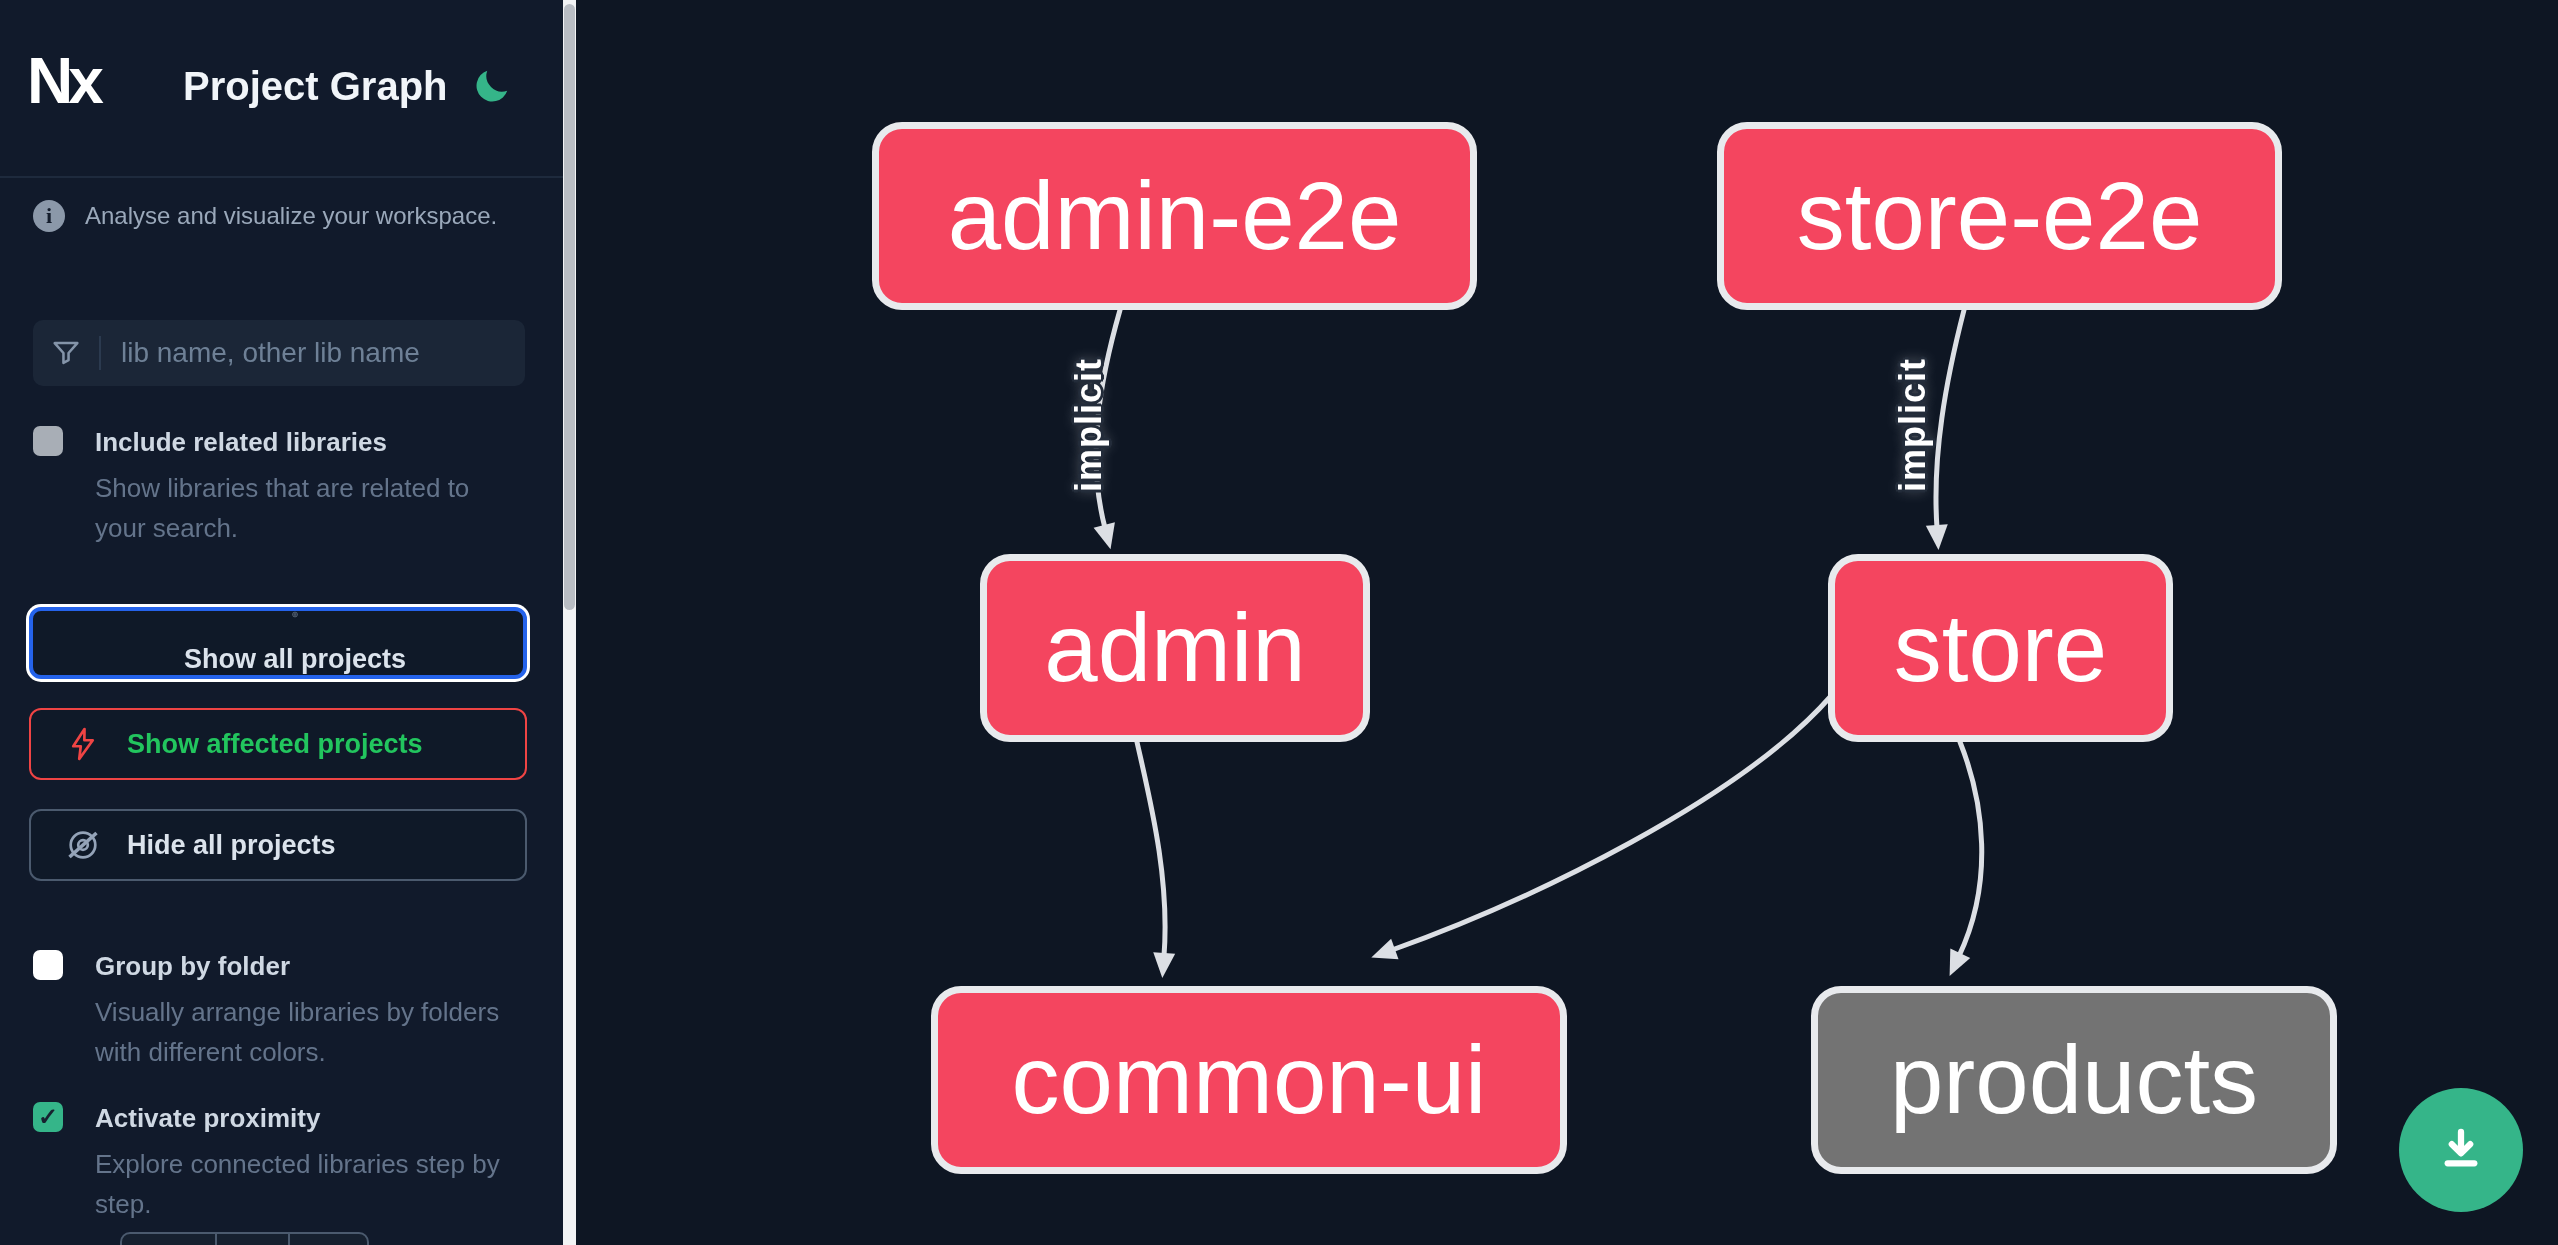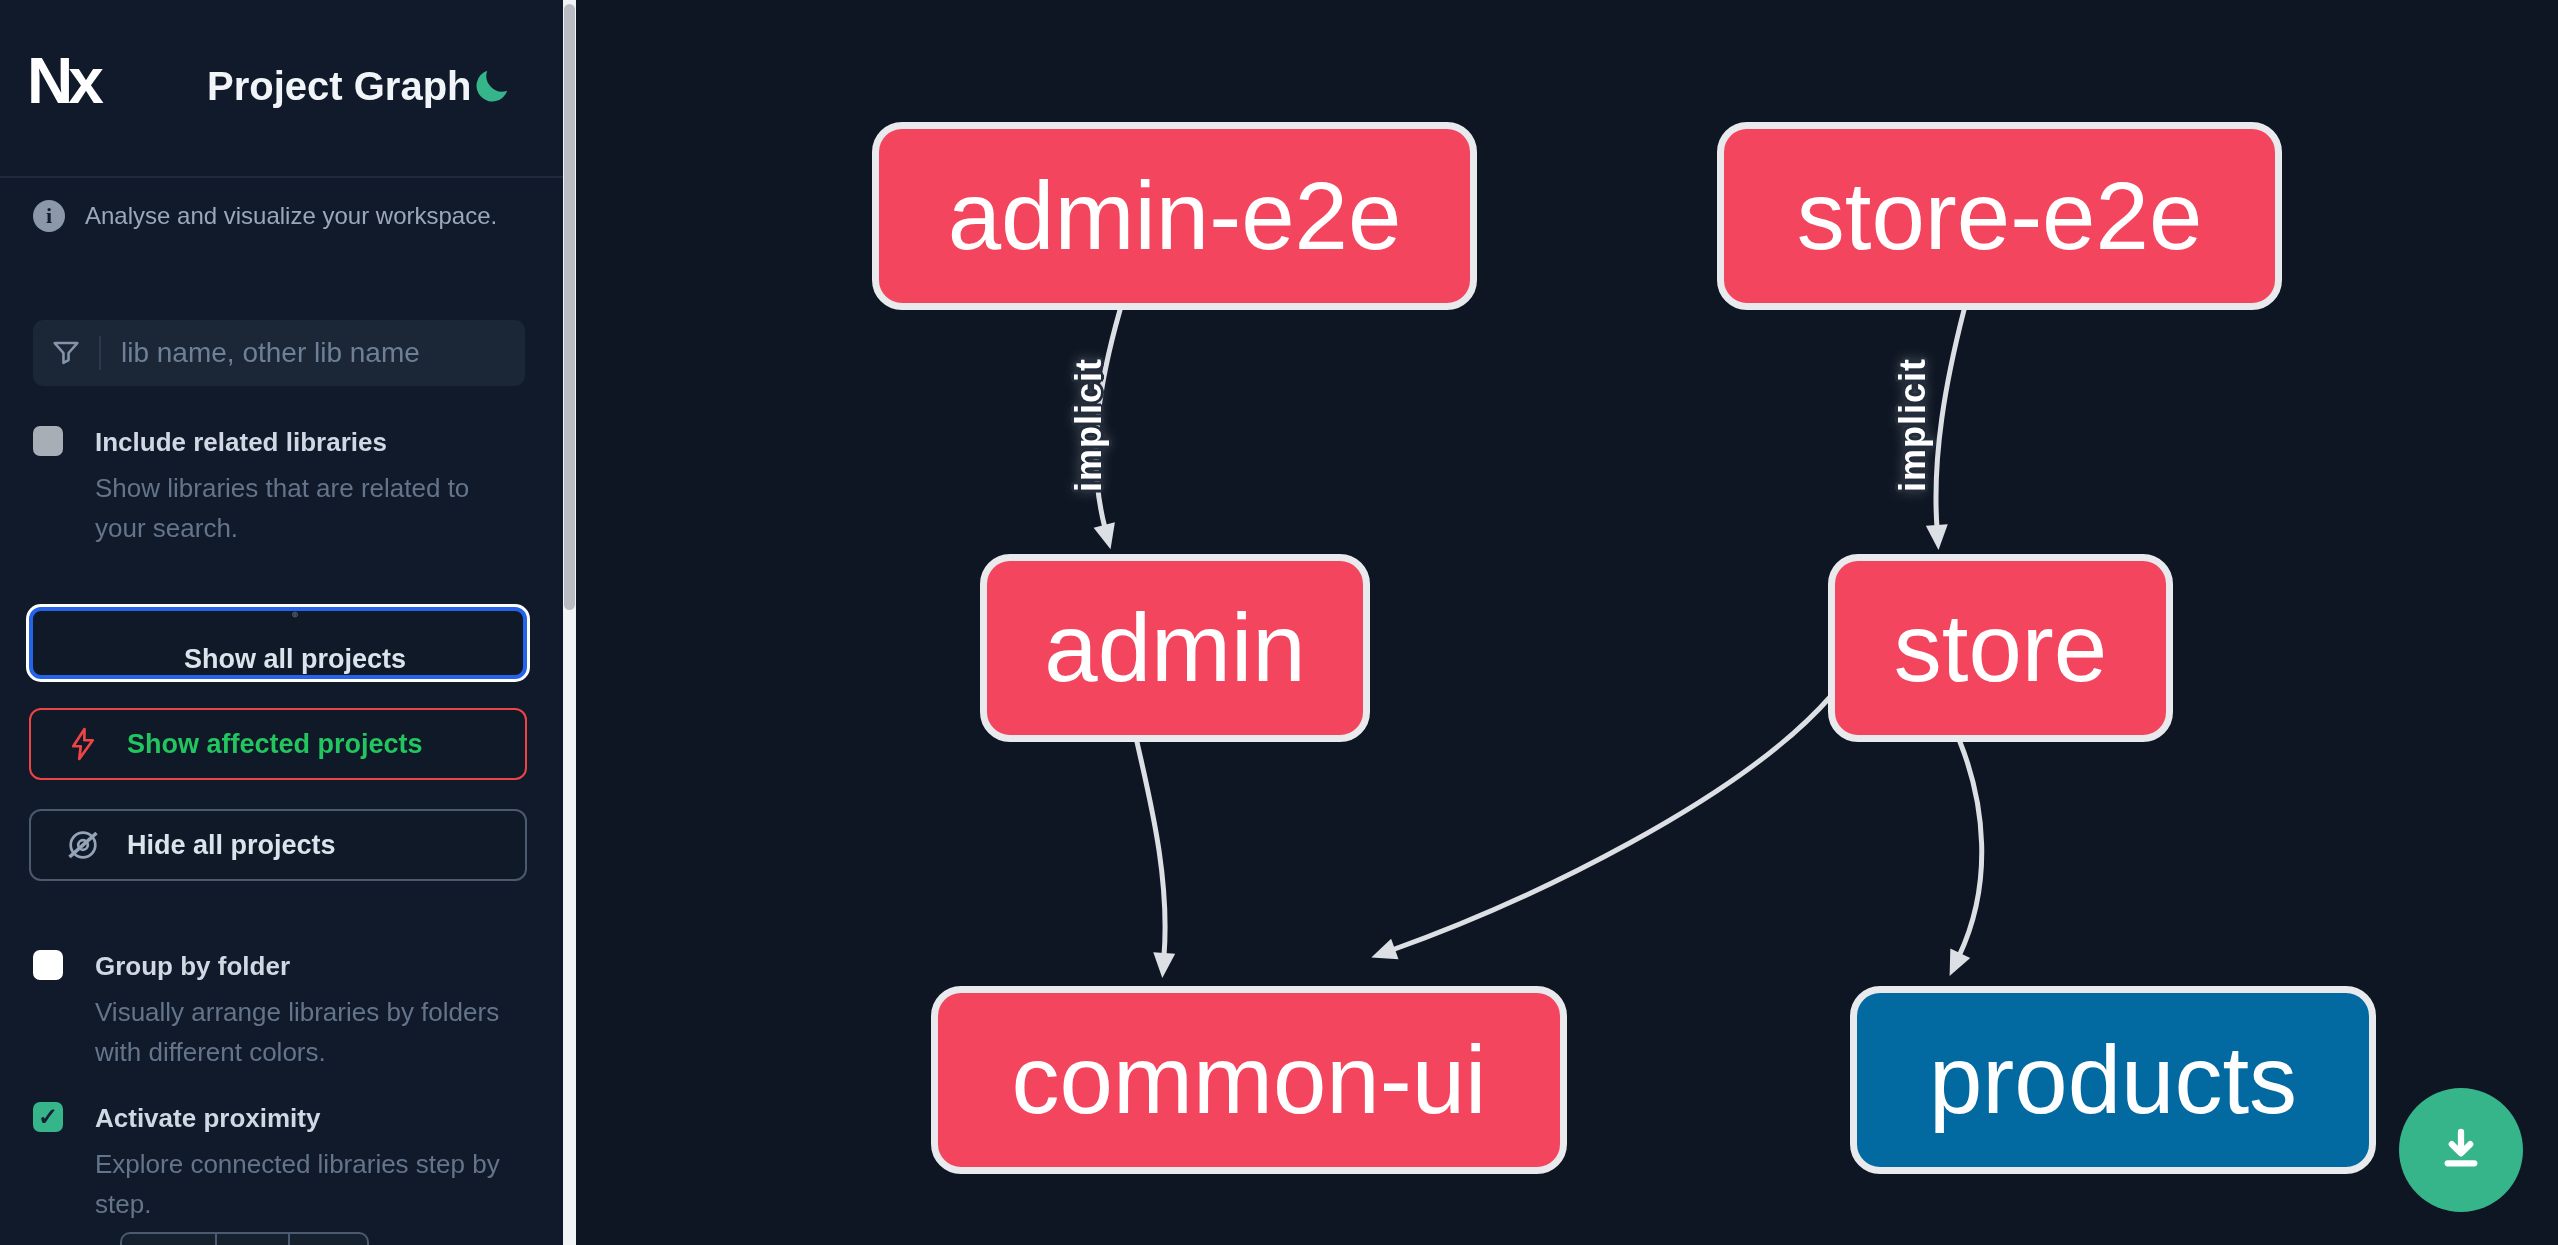--- a/index.html
+++ b/index.html
@@ -9,21 +9,21 @@
     background:#0e1623;
   }
   
   .sidebar{
     position:absolute;left:0;top:0;width:563px;height:1245px;
     background:#111a2b;color:#d2dae4;padding-left:28px;
   }
   .sb-header{position:absolute;left:0;top:0;width:563px;height:176px;border-bottom:2px solid #1e2a3d;}
   .nx-logo{position:absolute;left:27px;top:44px;width:90px;height:74px;color:#fff;
     font-weight:900;font-size:64px;letter-spacing:-5px;line-height:74px;}
-  .sb-title{position:absolute;left:183px;top:64px;font-size:40px;font-weight:700;color:#f1f5f9;margin-left:24px;}
+  .sb-title{position:absolute;left:183px;top:64px;font-size:40px;font-weight:700;color:#f1f5f9;}
   .moon{position:absolute;left:470px;top:64px;width:44px;height:44px;cursor:pointer;}
   .tagline-row{position:absolute;left:33px;top:200px;display:flex;align-items:center;gap:20px;}
   .info-icon{width:32px;height:32px;border-radius:50%;background:#8b98a9;color:#141d2c;
     font-weight:700;font-size:22px;display:flex;align-items:center;justify-content:center;font-family:"Liberation Serif",serif;}
   .tagline{font-size:24px;color:#9aa8ba;}
   .search-box{position:absolute;left:33px;top:320px;width:492px;height:66px;background:#1b2637;
     border-radius:10px;display:flex;align-items:center;overflow:hidden;}
   .funnel-seg{width:66px;display:flex;align-items:center;justify-content:center;border-right:2px solid #2b3a4f;}
   .search-input{flex:1;background:transparent;border:none;outline:none;color:#aab8c9;
     font-size:28px;padding:0 20px;font-family:"Liberation Sans",sans-serif;}
@@ -47,21 +47,21 @@
   .stepper .sdiv{position:absolute;top:0;bottom:0;width:2px;background:#4b5a6e;}
   
   .scrollbar{position:absolute;left:563px;top:0;width:13px;height:1245px;background:#f2f3f4;}
   .scroll-thumb{position:absolute;left:1px;top:4px;width:11px;height:606px;border-radius:6px;background:#b9bdc3;}
   
   .canvas{position:absolute;left:576px;top:0;right:0;bottom:0;background:#0e1623;}
   .edges{position:absolute;left:0;top:0;width:2558px;height:1245px;pointer-events:none;}
   .gnode{position:absolute;border:7px solid #e8eaed;border-radius:30px;box-sizing:border-box;
     display:flex;align-items:center;justify-content:center;color:#fff;font-size:96px;cursor:pointer;}
   .gnode-pink{background:#f4455f;}
-  .gnode-gray{background:#0369a1;margin-left:39px;}
+  .gnode-gray{background:#737373;}
   .edge-label{position:absolute;transform:translate(-50%,-50%) rotate(-90deg);
     font-size:36px;font-weight:700;color:#ffffff;letter-spacing:1px;white-space:nowrap;
     text-shadow:-3px 0 #232c3a,3px 0 #232c3a,0 -3px #232c3a,0 3px #232c3a,
       -2px -2px #232c3a,2px 2px #232c3a,-2px 2px #232c3a,2px -2px #232c3a,0 0 14px rgba(255,255,255,.45);}
   .fab{position:absolute;left:2399px;top:1088px;width:124px;height:124px;border-radius:50%;
     background:#35b589;display:flex;align-items:center;justify-content:center;cursor:pointer;}
 </style>
 </head>
 <body>
 

